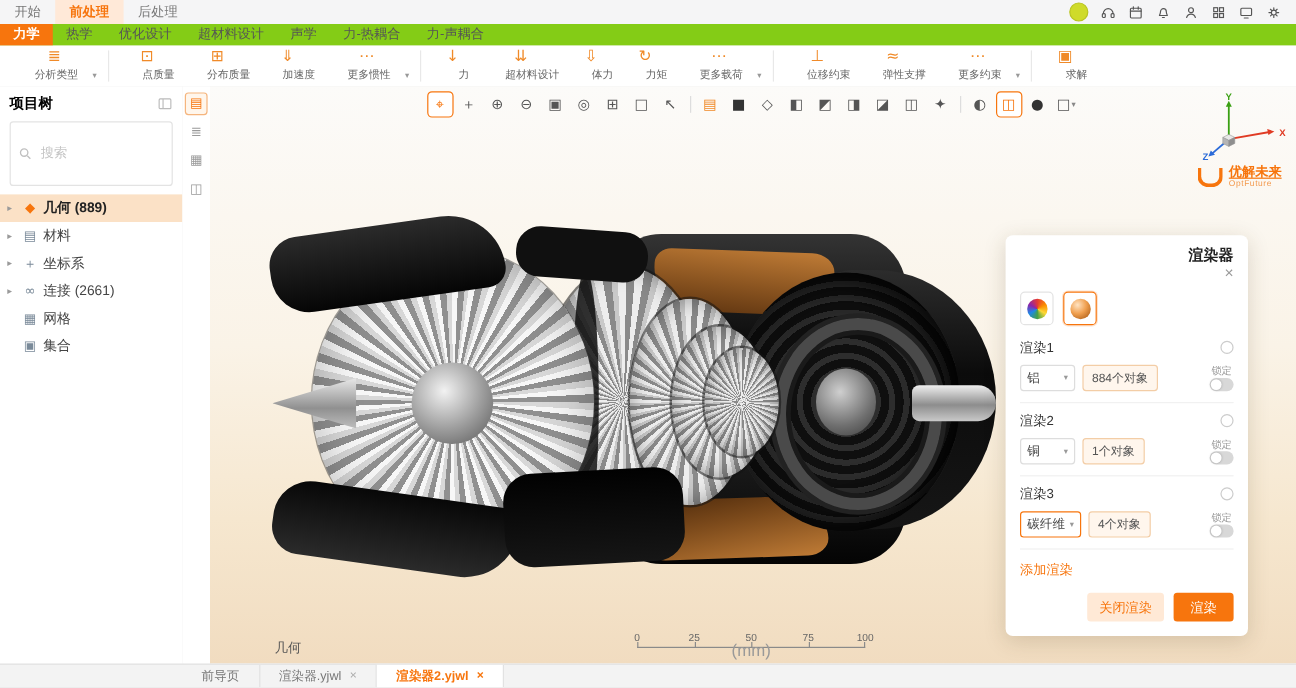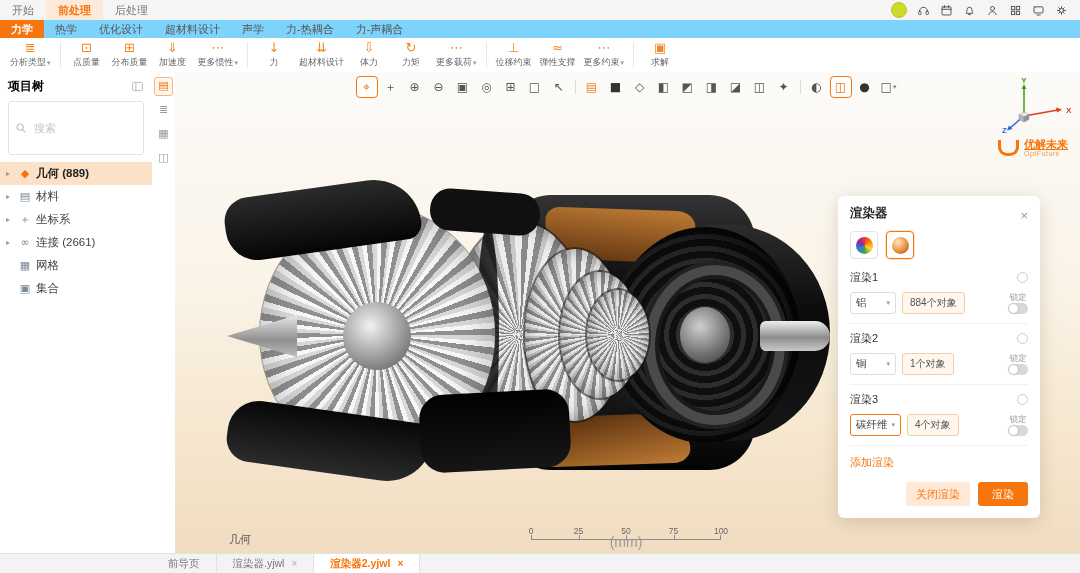--- a/index.html
+++ b/index.html
@@ -8,30 +8,30 @@
 
   
   .titlebar{position:absolute;left:0;top:0;right:0;height:20px;background:#f5f5f6;border-bottom:4px solid #4d7c0f;display:flex;align-items:center;}
   .tb-tab{height:20px;line-height:20px;padding:0 12px;font-size:11px;color:#777;cursor:pointer;}
   .tb-tab.active{background:#ffe9d8;color:#f7750d;font-weight:700;}
   .tb-icons{margin-left:auto;display:flex;align-items:center;gap:10px;padding-right:12px;}
   .avatar{width:14px;height:14px;border-radius:50%;background:#cfdb2a;border:1px solid #b9c41f;}
   .tbicon{width:13px;height:13px;stroke:#555;fill:none;stroke-width:1.2;stroke-linecap:round;cursor:pointer;}
 
   
-  .menubar{position:absolute;left:0;top:20px;right:0;height:18px;background:#7dd3fc;border-bottom:1px solid #f0f0f0;display:flex;align-items:stretch;}
+  .menubar{position:absolute;left:0;top:20px;right:0;height:18px;background:#84cc16;border-bottom:1px solid #f0f0f0;display:flex;align-items:stretch;}
   .mb-item{padding:0 11px;font-size:11px;color:#555;line-height:18px;cursor:pointer;white-space:nowrap;}
   .mb-item.active{background:#f7750d;color:#fff;font-weight:700;}
 
   
   .ribbon{position:absolute;left:0;top:38px;right:0;height:34px;background:#fff;border-bottom:1px solid #e9e9e9;display:flex;align-items:center;padding:0 6px;}
   .rb-group{display:flex;align-items:center;}
   .rb-item{display:flex;flex-direction:column;align-items:center;justify-content:center;min-width:34px;padding:0 4px;height:32px;cursor:pointer;}
   .rb-glyph{font-size:13px;line-height:14px;height:15px;color:#f08a28;font-family:"DejaVu Sans",sans-serif;}
-  .rb-label{font-size:9px;color:#666;white-space:nowrap;display:flex;align-items:center;gap:1px;}
+  .rb-label{font-size:9px;color:#666;white-space:nowrap;display:flex;align-items:center;gap:12px;margin-left:19px;}
   .rb-caret{font-size:7px;color:#999;}
   .rb-sep{width:1px;height:26px;background:#e8e8e8;margin:0 5px;}
 
   
   .project-panel{position:absolute;left:0;top:72px;width:152px;bottom:20px;background:#fff;border-right:1px solid #ececec;}
   .pp-header{display:flex;justify-content:space-between;align-items:center;padding:6px 8px 4px;}
   .pp-title{font-weight:700;font-size:12px;color:#000000;}
   .pp-collapse{width:13px;height:13px;stroke:#bbb;fill:none;stroke-width:1.2;cursor:pointer;}
   .pp-search{margin:2px 8px 7px;height:20px;border:1px solid #e3e3e3;border-radius:3px;display:flex;align-items:center;gap:5px;padding:16px 6px;}
   .pp-search input{border:none;outline:none;width:100%;font-size:11px;color:#666;background:transparent;}
@@ -116,21 +116,21 @@
   .sb-line{position:absolute;left:0;right:0;top:13px;height:1px;background:#8a8a8a;}
   .sb-tick{position:absolute;top:9px;width:1px;height:5px;background:#8a8a8a;}
   .sb-num{position:absolute;top:0;transform:translateX(-50%);font-size:8.5px;color:#666;}
   .sb-unit{position:absolute;left:50%;transform:translateX(-50%);top:8px;font-size:14px;color:#999;}
 
   .vp-status{position:absolute;left:10px;bottom:6px;font-size:11px;color:#555;margin-left:44px;}
 
   
   .renderer{position:absolute;right:40px;top:124px;width:178px;background:#fff;border-radius:6px;
             box-shadow:0 4px 18px rgba(80,60,30,.18);padding:9px 12px 12px;}
-  .r-head{display:flex;justify-content:space-between;align-items:flex-end;}
+  .r-head{display:flex;justify-content:space-between;align-items:flex-end;flex-direction:column;}
   .r-title{font-size:12.5px;font-weight:700;color:#222;}
   .r-close{font-size:13px;color:#999;cursor:pointer;line-height:12px;}
   .r-iconrow{display:flex;gap:8px;margin:9px 0 4px;}
   .icon-btn{width:26px;height:26px;border:1px solid #e3e3e3;border-radius:4px;display:flex;align-items:center;justify-content:center;cursor:pointer;}
   .icon-btn.selected{border-color:#f7750d;box-shadow:0 0 0 1px rgba(247,117,13,.2);}
   .color-wheel{width:17px;height:17px;border-radius:50%;
             background:conic-gradient(#e53935,#fb8c00,#fdd835,#43a047,#1e88e5,#8e24aa,#e53935);}
   .sphere{width:17px;height:17px;border-radius:50%;
             background:radial-gradient(circle at 35% 30%,#ffe3c2,#f0a050 45%,#b5651d 85%);}
   .rsec{padding:7px 0 9px;border-bottom:1px solid #f1f1f1;}

